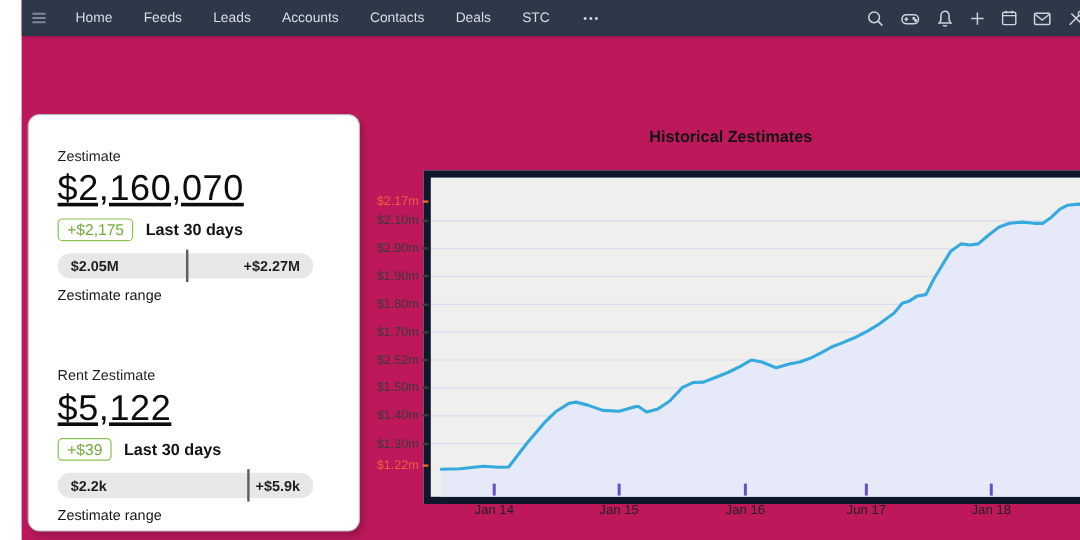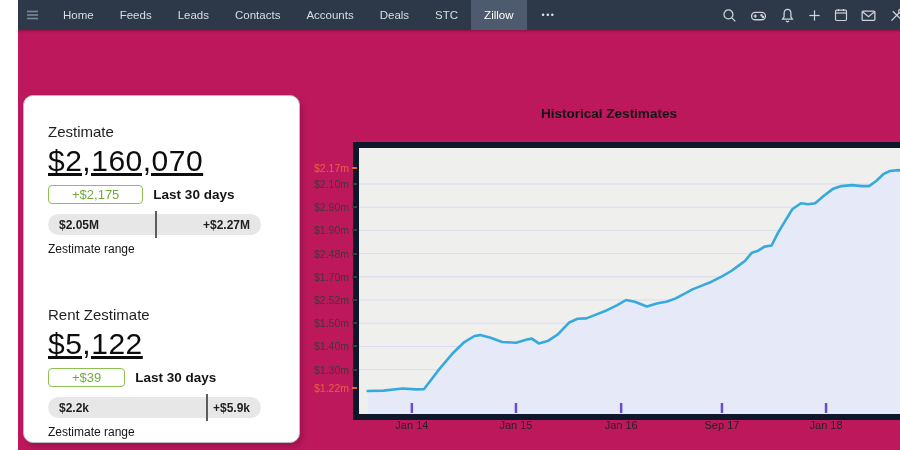--- a/index.html
+++ b/index.html
@@ -20,24 +20,24 @@
   
   .page-title{position:absolute;left:28px;top:64px;font-size:17.5px;font-weight:bold;color:#121212;}
 
   
   .card{position:absolute;left:5px;top:95px;width:277px;height:348px;background:#ffffff;
         border:1px solid #bcbcbc;border-radius:10px;box-sizing:border-box;
         box-shadow:3px 4px 6px rgba(0,0,0,.18);}
   .card-section{position:absolute;left:24px;right:22px;}
   .card-section.first{top:27px;}
   .card-section.second{top:210px;}
-  .sec-label{font-size:15px;color:#1f1f1f;margin-bottom:4px;}
+  .sec-label{font-size:12px;color:#1f1f1f;margin-bottom:4px;}
   .sec-value{font-size:30px;font-weight:400;color:#0d0d0d;letter-spacing:.5px;margin-bottom:7px;text-decoration:underline;}
   .change-row{display:flex;align-items:center;gap:10px;margin-bottom:10px;}
-  .badge{border:1.5px solid #8cc152;color:#72ab3c;border-radius:4px;padding:1px 23px;font-size:13px;}
+  .badge{border:1.5px solid #8cc152;color:#72ab3c;border-radius:4px;padding:1px 7px;font-size:13px;}
   .period{font-size:13.5px;color:#141414;font-weight:600;}
   .range-pill{position:relative;width:213px;height:21px;background:#e7e7e7;border-radius:11px;
               display:flex;align-items:center;justify-content:space-between;padding:0 11px;
               box-sizing:border-box;font-size:12px;font-weight:600;color:#1f1f1f;}
   .range-divider{position:absolute;top:-3px;bottom:-3px;width:2px;background:#5d5d5d;}
   .range-caption{font-size:12px;color:#161616;margin-top:7px;}
 
   
   .chart-title{position:absolute;left:296px;top:106px;width:590px;text-align:center;
                font-size:13.5px;font-weight:bold;color:#121212;}
@@ -62,25 +62,24 @@
       <svg width="16" height="16" viewBox="0 0 16 16" stroke="#7e8796" stroke-width="1.6" fill="none">
         <line x1="2" y1="4.5" x2="13" y2="4.5"></line>
           <line x1="2" y1="8" x2="13" y2="8"></line>
           <line x1="2" y1="11.5" x2="13" y2="11.5"></line>
       </svg>
     </div>
     <div class="nav-left">
         <div class="nav-item">Home</div>
         <div class="nav-item">Feeds</div>
         <div class="nav-item">Leads</div>
+        <div class="nav-item">Accounts</div>
         <div class="nav-item">Contacts</div>
-        <div class="nav-item">Accounts</div>
         <div class="nav-item">Deals</div>
         <div class="nav-item">STC</div>
-        <div class="nav-item active">Zillow</div>
       </div>
     <div class="nav-more">•••</div>
     <div class="nav-right">
       <span>
         <svg width="17" height="17" viewBox="0 0 16 16" stroke="#ced3db" stroke-width="1.2" fill="none">
           <circle cx="7" cy="7" r="4.2"></circle>
             <line x1="10.2" y1="10.2" x2="13.5" y2="13.5"></line>
         </svg>
         </span>
       <span>
@@ -184,34 +183,34 @@
         <rect x="465.8" y="255" width="2.5" height="10" fill="#6a4fc3"></rect>
       </svg>
       <div class="ylab accent" style="top: 19.7295px;">$2.17m</div>
       <div class="ydash accent" style="top: 19.7295px;"></div>
       <div class="ylab" style="top: 35.9773px;">$2.10m</div>
       <div class="ydash" style="top: 35.9773px;"></div>
       <div class="ylab" style="top: 59.1885px;">$2.90m</div>
       <div class="ydash" style="top: 59.1885px;"></div>
       <div class="ylab" style="top: 82.3997px;">$1.90m</div>
       <div class="ydash" style="top: 82.3997px;"></div>
-      <div class="ylab" style="top: 105.611px;">$2.48m</div>
+      <div class="ylab" style="top: 105.611px;">$1.80m</div>
       <div class="ydash" style="top: 105.611px;"></div>
       <div class="ylab" style="top: 128.822px;">$1.70m</div>
       <div class="ydash" style="top: 128.822px;"></div>
       <div class="ylab" style="top: 152.033px;">$2.52m</div>
       <div class="ydash" style="top: 152.033px;"></div>
       <div class="ylab" style="top: 175.244px;">$1.50m</div>
       <div class="ydash" style="top: 175.244px;"></div>
       <div class="ylab" style="top: 198.455px;">$1.40m</div>
       <div class="ydash" style="top: 198.455px;"></div>
       <div class="ylab" style="top: 221.667px;">$1.30m</div>
       <div class="ydash" style="top: 221.667px;"></div>
       <div class="ylab accent" style="top: 240.236px;">$1.22m</div>
       <div class="ydash accent" style="top: 240.236px;"></div>
       <div class="xlab" style="left: 52.865px;">Jan 14</div>
       <div class="xlab" style="left: 156.96px;">Jan 15</div>
       <div class="xlab" style="left: 262.145px;">Jan 16</div>
-      <div class="xlab" style="left: 362.97px;">Sep 17</div>
+      <div class="xlab" style="left: 362.97px;">Jun 17</div>
       <div class="xlab" style="left: 467.065px;">Jan 18</div>
     </div>
 
 </div>
 
 </body></html>

